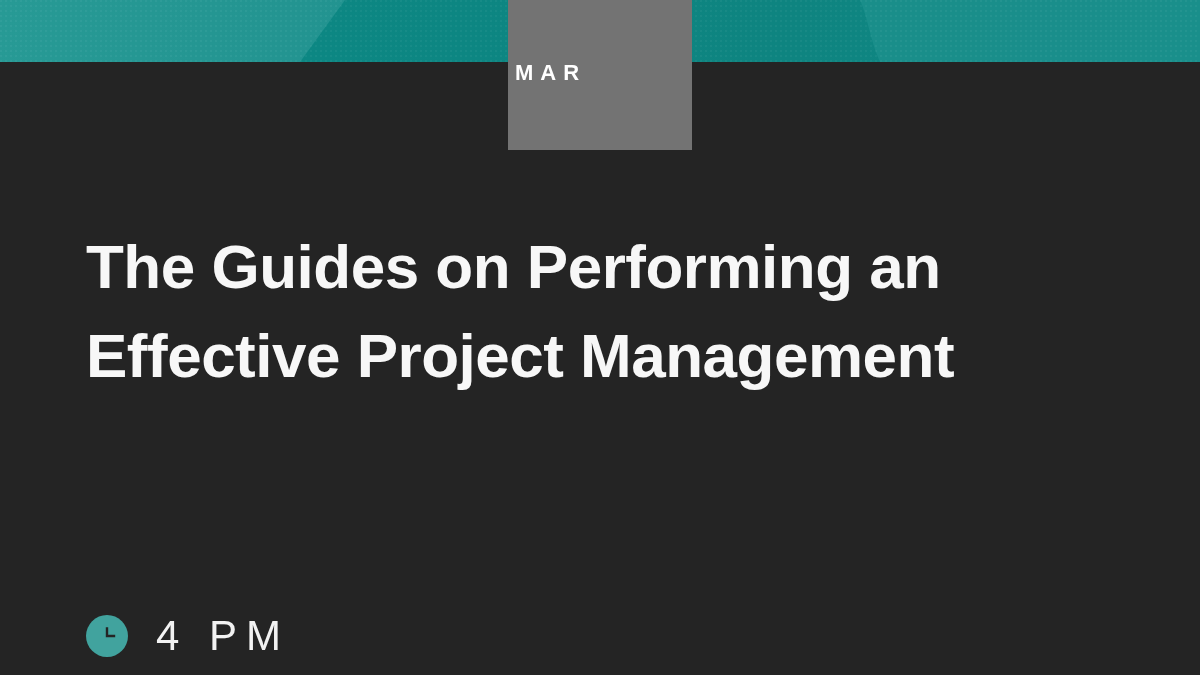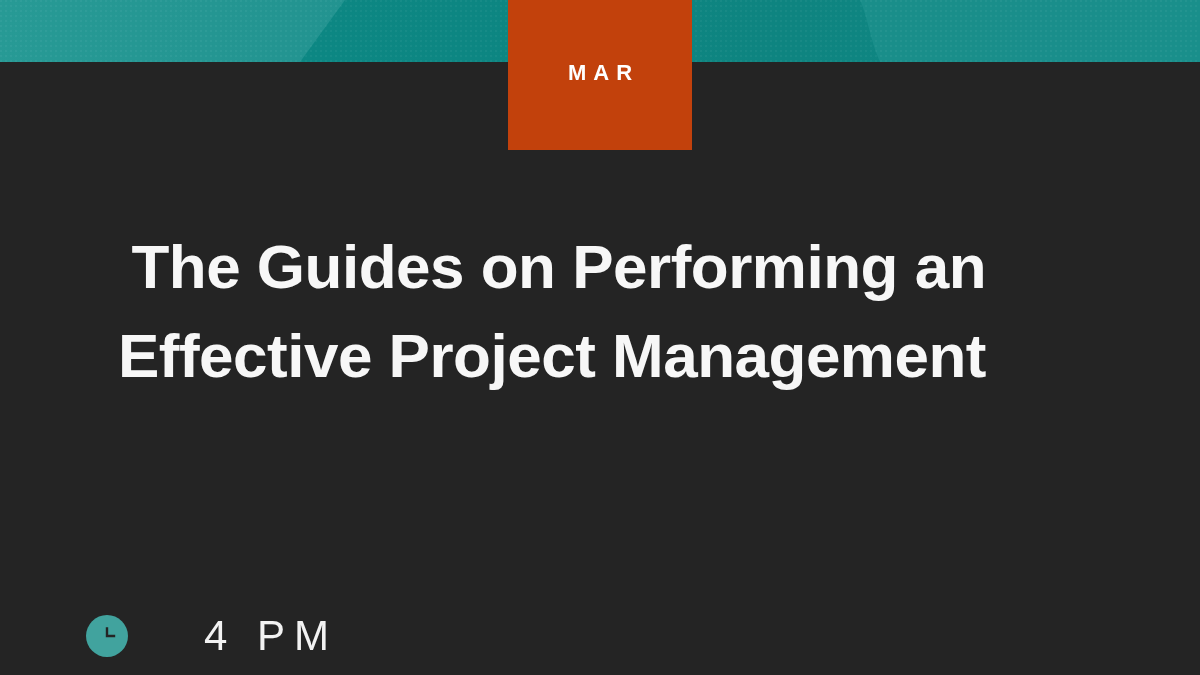--- a/index.html
+++ b/index.html
@@ -41,26 +41,25 @@
       radial-gradient(circle at 1px 1px, rgba(255,255,255,0.045) 1px, transparent 1.6px);
     background-size:5px 5px;
     pointer-events:none;
   }
 
   
   .date-badge {
     position:absolute;
     left:508px; top:0;
     width:184px; height:150px;
-    background:#c2410c;
+    background:#737373;
     display:flex;
     flex-direction:row;
     align-items:center;
     z-index:5;
-    justify-content:center;
   }
   .date-month {
     margin-top:-4px;
     font-size:22px;
     font-weight:bold;
     letter-spacing:7px;
     color:#ffffff;
     text-indent:7px;
     line-height:1.15;
   }
@@ -79,42 +78,41 @@
     position:absolute;
     left:86px; top:222px;
     width:900px;
   }
   .event-title {
     font-size:62px;
     font-weight:bold;
     line-height:1.44;
     color:#f7f7f7;
     letter-spacing:-0.5px;
-    text-align:right;
   }
 
   
   .meta-row {
     position:absolute;
     left:86px; top:612px;
     display:flex;
     align-items:center;
   }
   .clock-badge {
     width:42px; height:42px;
     border-radius:50%;
     background:#41a39e;
     display:flex;
     align-items:center;
     justify-content:center;
     flex:0 0 auto;
   }
   .clock-badge svg { display:block; }
   .event-time {
-    margin-left:76px;
+    margin-left:28px;
     font-size:42px;
     font-weight:300;
     color:#f2f2f2;
     letter-spacing:9px;
   }
 </style>
 </head>
 <body>
 
 <div class="header-band">

